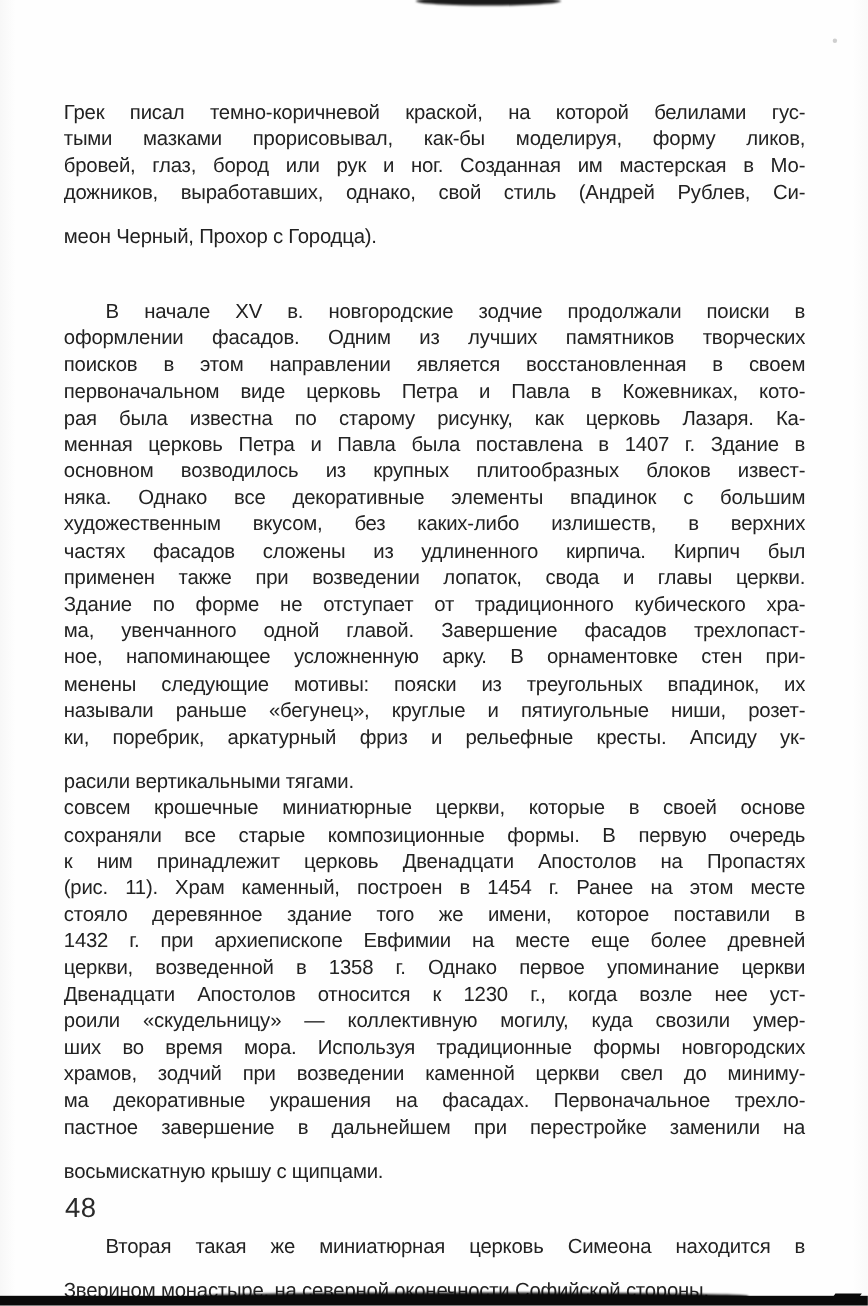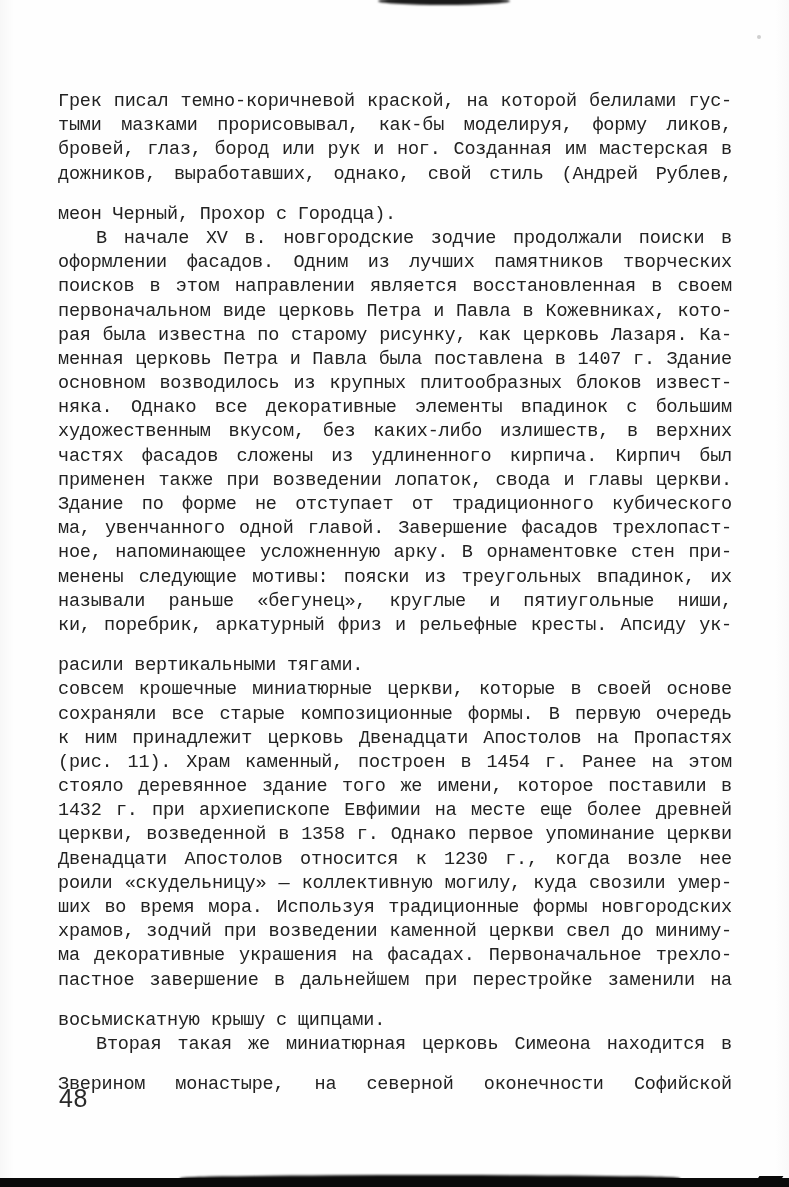--- a/index.html
+++ b/index.html
@@ -22,31 +22,31 @@
   .text-block {
     position: absolute;
     left: 58px;
     top: 90px;
     width: 674px;
     color: #222222;
     font-size: 18.5px;
     line-height: 24.2px;
     letter-spacing: -0.2px;
   }
-  .para { margin: 0; padding: 0; font-family: Liberation Mono, monospace; }
+  .para { margin: 0; padding: 0; }
   .line {
     text-align: justify;
     text-align-last: justify;
     height: 24.2px;
     overflow: hidden;
     white-space: nowrap;
   }
   .line { white-space: normal; } 
   .line.last { text-align-last: left; margin-top: 16px; }
-  .line.indent { text-indent: 38px; }
+  .line.indent { text-indent: 38px; margin-top: 44px; }
   .page-number {
     position: absolute;
     left: 59px;
     top: 1084px;
     font-size: 25px;
     color: #2a2a2a;
     letter-spacing: 0.5px;
   }
   .artifact-top-bar {
     position: absolute;

